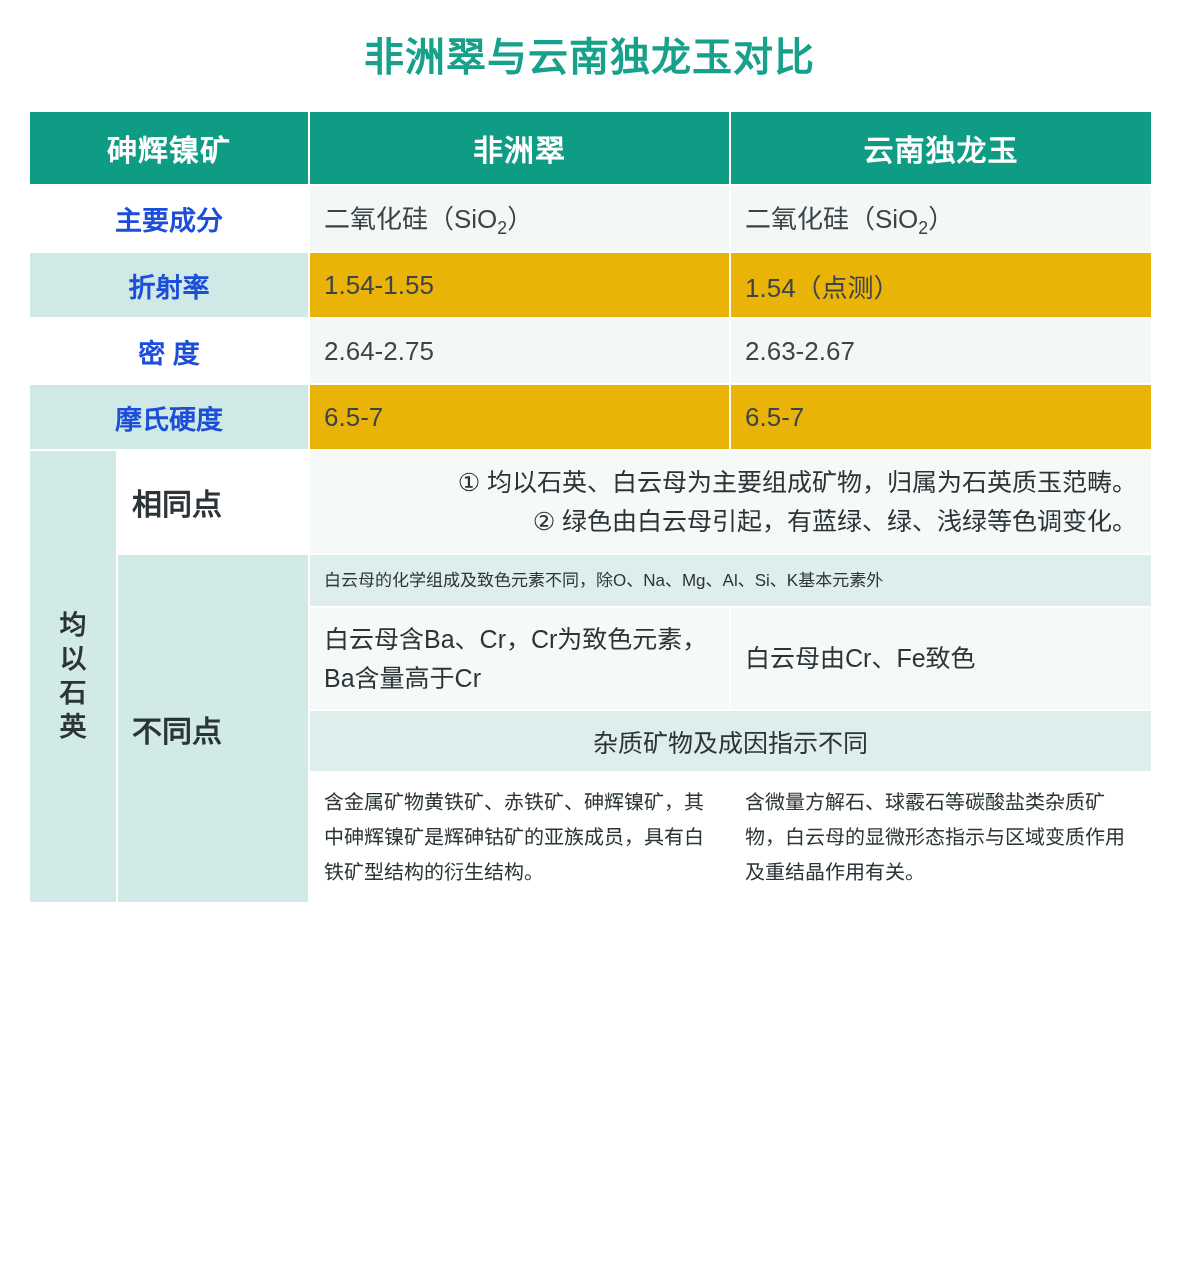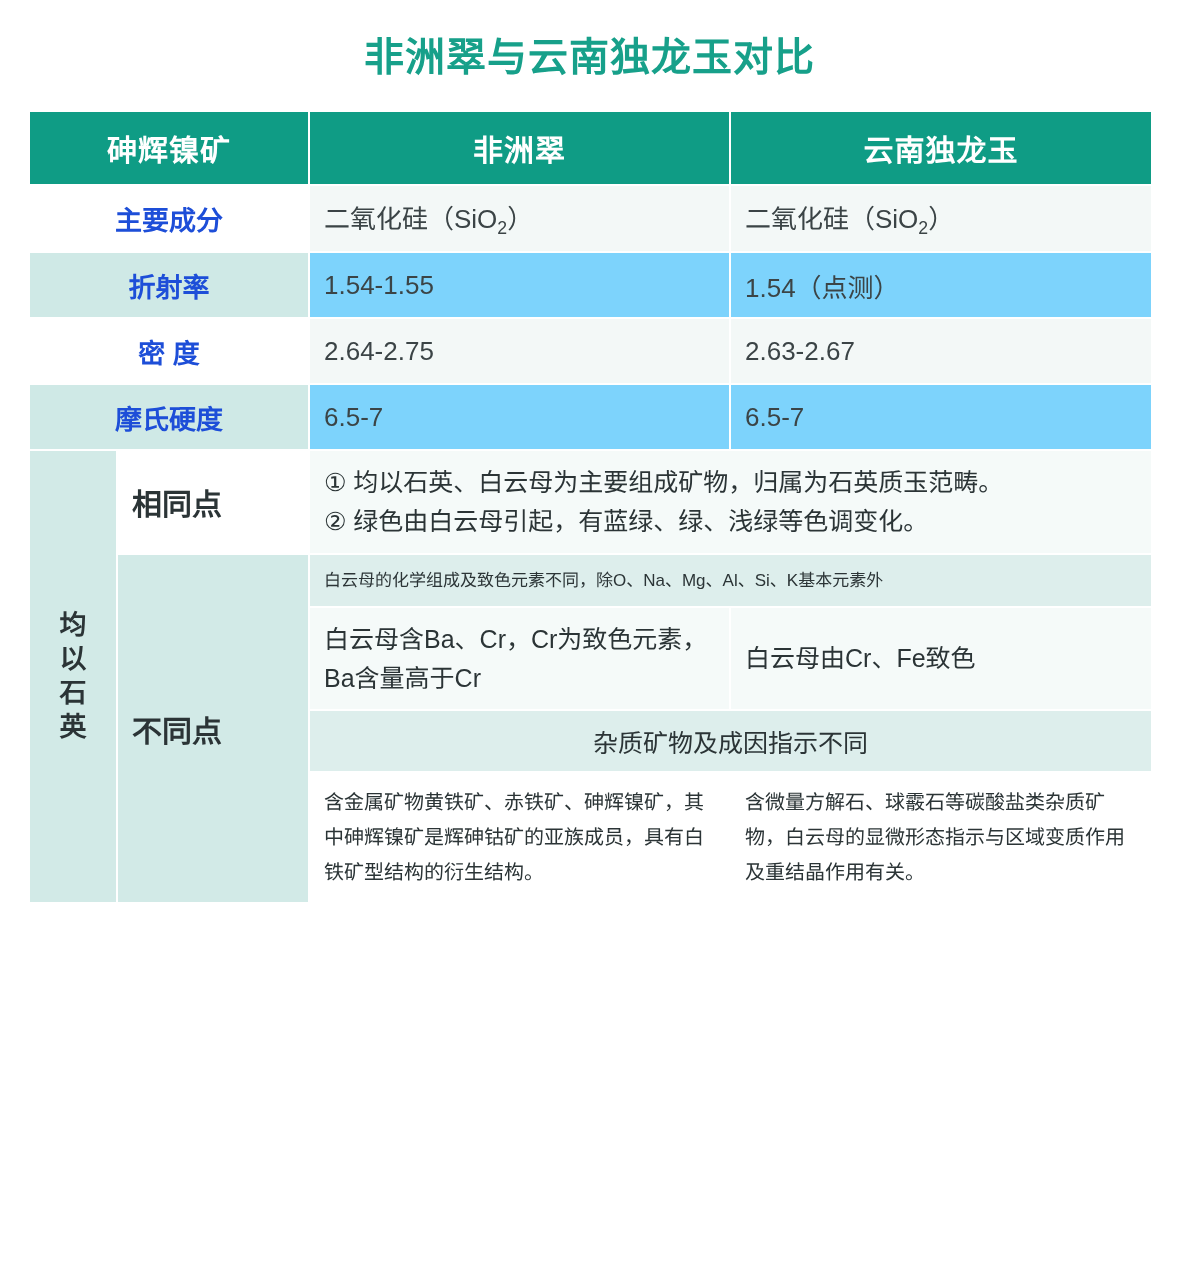--- a/index.html
+++ b/index.html
@@ -57,21 +57,21 @@
   }
   .param.alt {
     background: #cfe9e6;
   }
   .val {
     background: #f3f8f7;
     text-align: left;
     color: #3b4446;
   }
   .val.alt {
-    background: #7dd3fc;
+    background: #eab308;
   }
   .rowh { height: 66px; }
   .subhead {
     background: #ffffff;
     font-weight: bold;
     font-size: 30px;
   }
   .subhead.alt {
     background: #d2eae7;
   }
@@ -89,21 +89,21 @@
     word-break: break-all;
     white-space: normal;
   }
   .same-cell {
     background: #f5faf9;
     text-align: left;
     line-height: 1.55;
     font-size: 25px;
     padding: 18px 16px 18px 18px;
   }
-  .same-cell div { white-space: nowrap; }
+  .same-cell div { white-space: nowrap; text-align: right; }
   .diff-full {
     background: #ddeeec;
     text-align: left;
     line-height: 1.6;
     font-size: 17px;
     padding: 18px 20px;
   }
   .diff-mid-l {
     background: #f5faf9;
     text-align: left;

